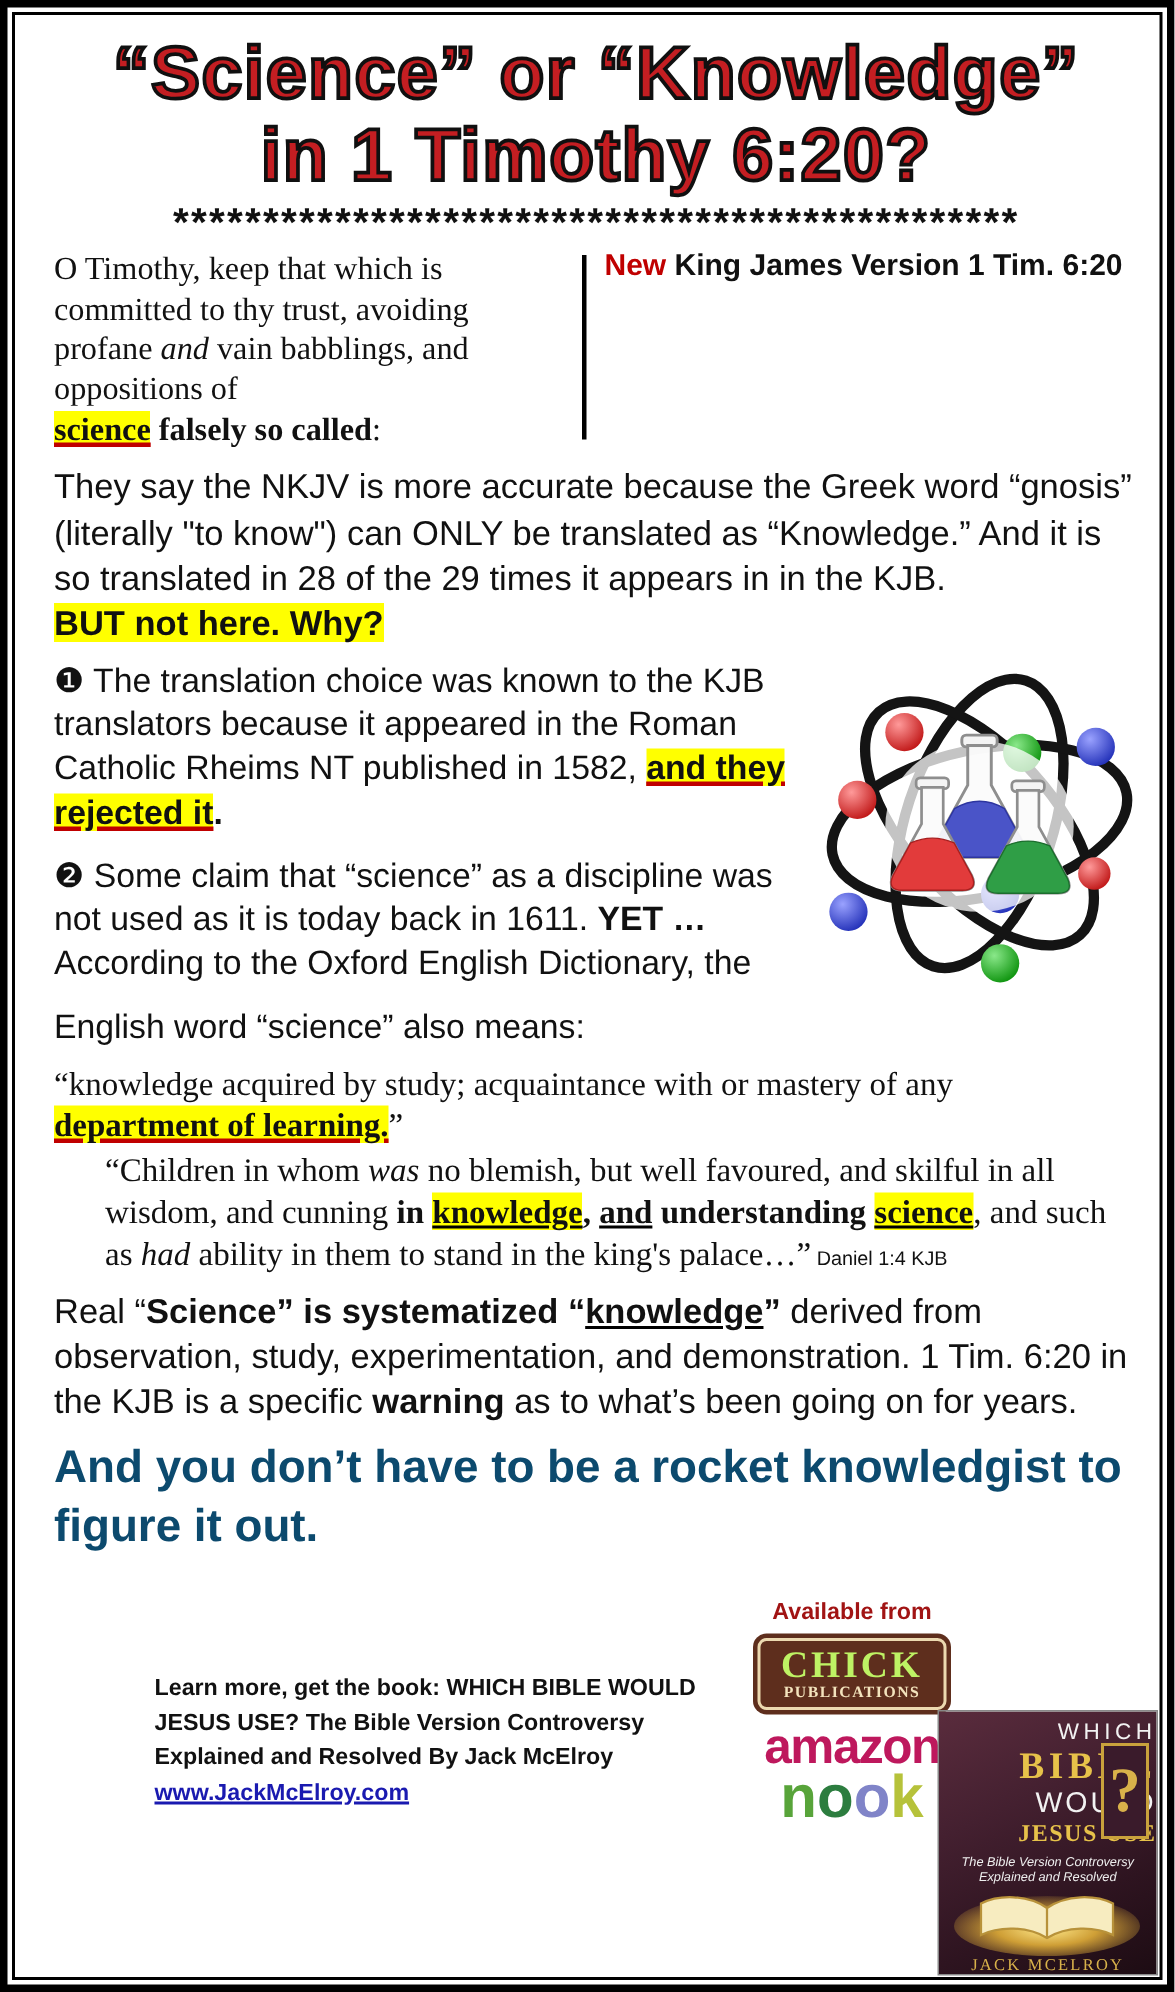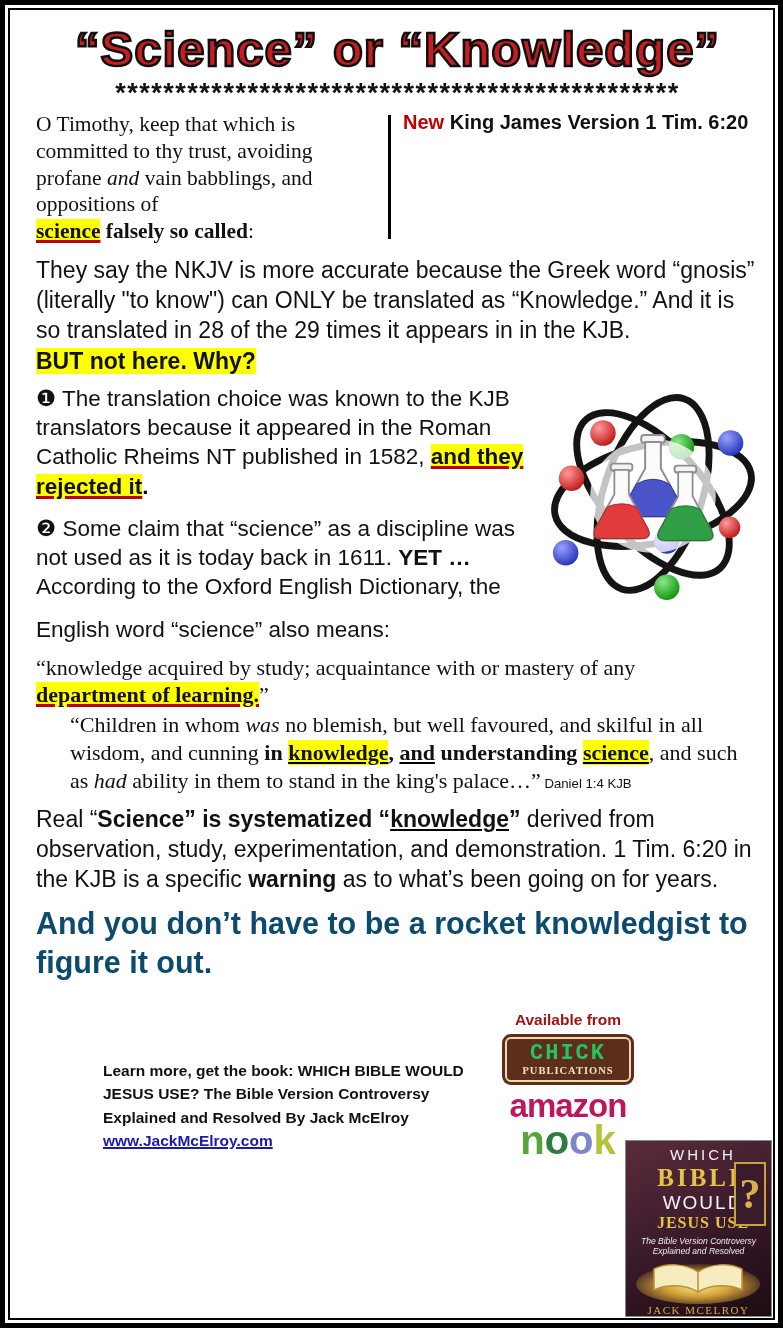--- a/index.html
+++ b/index.html
@@ -52,31 +52,31 @@
   .sup{vertical-align:super;font-size:0.6em;}
   .small{font-size:0.6em;font-family:"Liberation Sans",sans-serif;}
   .link{color:#1a1ab0;text-decoration:underline;text-decoration-thickness:2px;cursor:pointer;}
   
   .footer{position:relative;height:148px;margin-top:8px;}
   .learn-more{position:absolute;left:67px;top:68px;width:400px;font-size:15.5px;font-weight:bold;line-height:1.5;}
   .avail-col{position:absolute;left:462px;top:20px;width:140px;text-align:center;}
   .avail-label{color:#a11414;font-weight:bold;font-size:15.5px;}
   .chick{margin:8px auto 0;width:118px;background:#5e2e1d;border:2px solid #ecd9b0;
          box-shadow:0 0 0 3px #5e2e1d;border-radius:6px;padding:4px 2px 3px;}
-  .chick-l1{font-family:Liberation Mono, monospace;font-weight:bold;font-size:22px;color:#22c55e;letter-spacing:2px;line-height:1;}
+  .chick-l1{font-family:Liberation Serif, serif;font-weight:bold;font-size:25px;color:#bef264;letter-spacing:2px;line-height:1;}
   .chick-l2{font-family:"Liberation Serif",serif;font-weight:bold;font-size:10.5px;color:#f3e3bd;letter-spacing:1px;line-height:1.1;}
   .amazon{margin-top:7px;font-size:33px;font-weight:bold;color:#be185d;letter-spacing:-1px;line-height:1;}
   .nook{margin-top:-2px;font-size:40px;font-weight:bold;line-height:1;letter-spacing:0px;}
   
   .book{
     position:absolute;right:1px;bottom:1px;width:147px;height:177px;box-sizing:border-box;
     background:linear-gradient(155deg,#5a2c3d 0%,#442030 35%,#2e1420 70%,#1d0c13 100%);
     border:1px solid #888;color:#fff;overflow:hidden;
   }
-  .bc-top{position:relative;padding:5px 0 0 9px;text-align:center;}
+  .bc-top{position:relative;padding:5px 0 0 9px;text-align:right;}
   .bc-white{color:#f2f2f2;font-size:15px;letter-spacing:3px;line-height:1.2;}
   .bc-gold-big{color:#e7c24a;font-family:"Liberation Serif",serif;font-weight:bold;font-size:25px;letter-spacing:3px;line-height:1.1;}
   .bc-white2{color:#f2f2f2;font-size:19px;letter-spacing:2px;line-height:1.15;}
   .bc-gold{color:#e7c24a;font-family:"Liberation Serif",serif;font-weight:bold;font-size:16px;letter-spacing:1px;line-height:1.2;}
   .bc-q{
     position:absolute;right:5px;top:21px;width:32px;height:64px;box-sizing:border-box;
     border:2px solid #c9a23c;background:#3a1b2b;display:flex;align-items:center;justify-content:center;
     font-family:"Liberation Serif",serif;font-weight:bold;font-size:42px;color:#d8b14a;
   }
   .bc-sub{margin-top:3px;text-align:center;font-style:italic;font-weight:normal;font-size:8.5px;line-height:1.25;color:#eee;}
@@ -84,20 +84,21 @@
   .bc-author{text-align:center;color:#d8b14a;font-family:"Liberation Serif",serif;font-size:11px;letter-spacing:1.5px;margin-top:0px;}
 </style>
 </head>
 <body>
 
 <div class="page">
   <div class="inner">
 
     <div class="title">
       <div>“Science” or “Knowledge”</div>
+      <div>in 1 Timothy 6:20?</div>
     </div>
 
     <div class="asterisks">***********************************************</div>
 
     <div class="columns">
       <div class="col col-left">
         <div class="verse"><span>O Timothy, keep that which is committed to thy trust, avoiding profane </span><span class="i">and</span><span> vain babblings, and oppositions of</span><br><span></span><span class="b hl rul">science</span><span class="b"> falsely so called</span><span>:</span></div>
       </div>
       <div class="col-divider"></div>
       <div class="col col-right">

